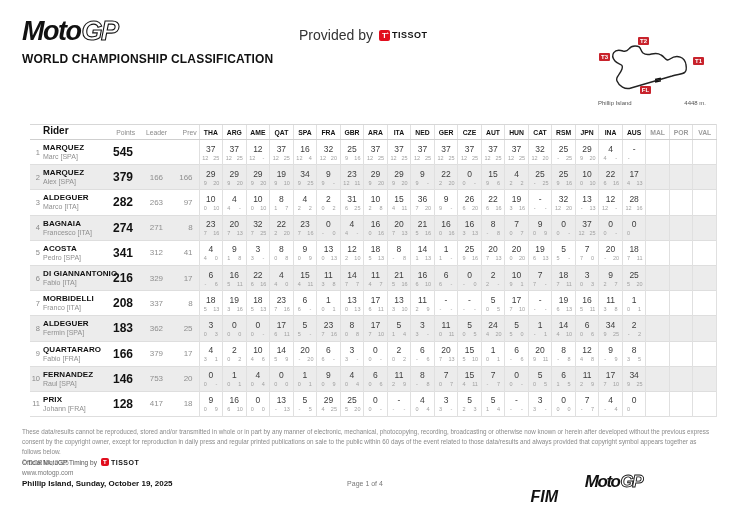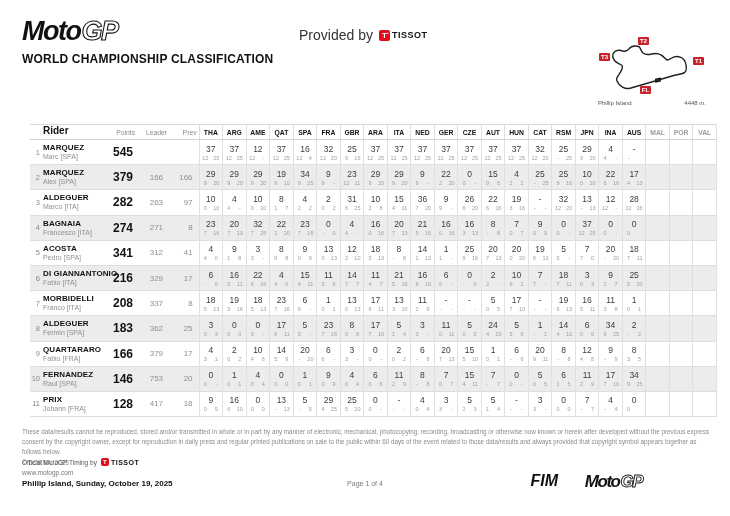--- a/index.html
+++ b/index.html
@@ -6,21 +6,21 @@
     font-family:"Liberation Sans","DejaVu Sans",sans-serif;color:#111;}
   .page{position:relative;width:666px;height:516px;background:#fff;}
 
   
   .mgp-logo{display:inline-flex;align-items:baseline;font-style:italic;font-weight:900;letter-spacing:-1.5px;}
   .mgp-logo .moto{color:#111;}
   .mgp-logo .gp{color:#fff;-webkit-text-stroke:1.1px #111;margin-left:1px;}
   .logo-top{position:absolute;left:22px;top:16px;font-size:27px;}
   .logo-bottom{position:absolute;right:24px;bottom:24px;font-size:17px;}
   .logo-bottom .gp{-webkit-text-stroke:0.9px #111;}
-  .fim-logo{position:absolute;right:108px;bottom:26px;font-size:16px;font-style:italic;font-weight:900;letter-spacing:0;color:#111;}
+  .fim-logo{position:absolute;right:108px;bottom:10px;font-size:16px;font-style:italic;font-weight:900;letter-spacing:0;color:#111;}
 
   .provided{position:absolute;left:299px;top:27px;display:flex;align-items:center;gap:6px;}
   .provided-label{font-size:14px;color:#333;}
   .tissot{display:inline-flex;align-items:center;gap:2px;font-weight:800;}
   .tissot .tbox{width:11px;height:11px;background:#e10e1e;border-radius:2px;color:#fff;
     font-size:8px;font-weight:800;display:flex;align-items:center;justify-content:center;position:relative;}
   .tissot .tbox .cross{position:absolute;right:1px;top:1px;font-size:4px;line-height:4px;color:#fff;}
   .tissot .tname{font-size:9px;letter-spacing:0.5px;color:#111;}
   .tissot.small .tbox{width:8px;height:8px;font-size:6px;}
   .tissot.small .tname{font-size:7px;}

